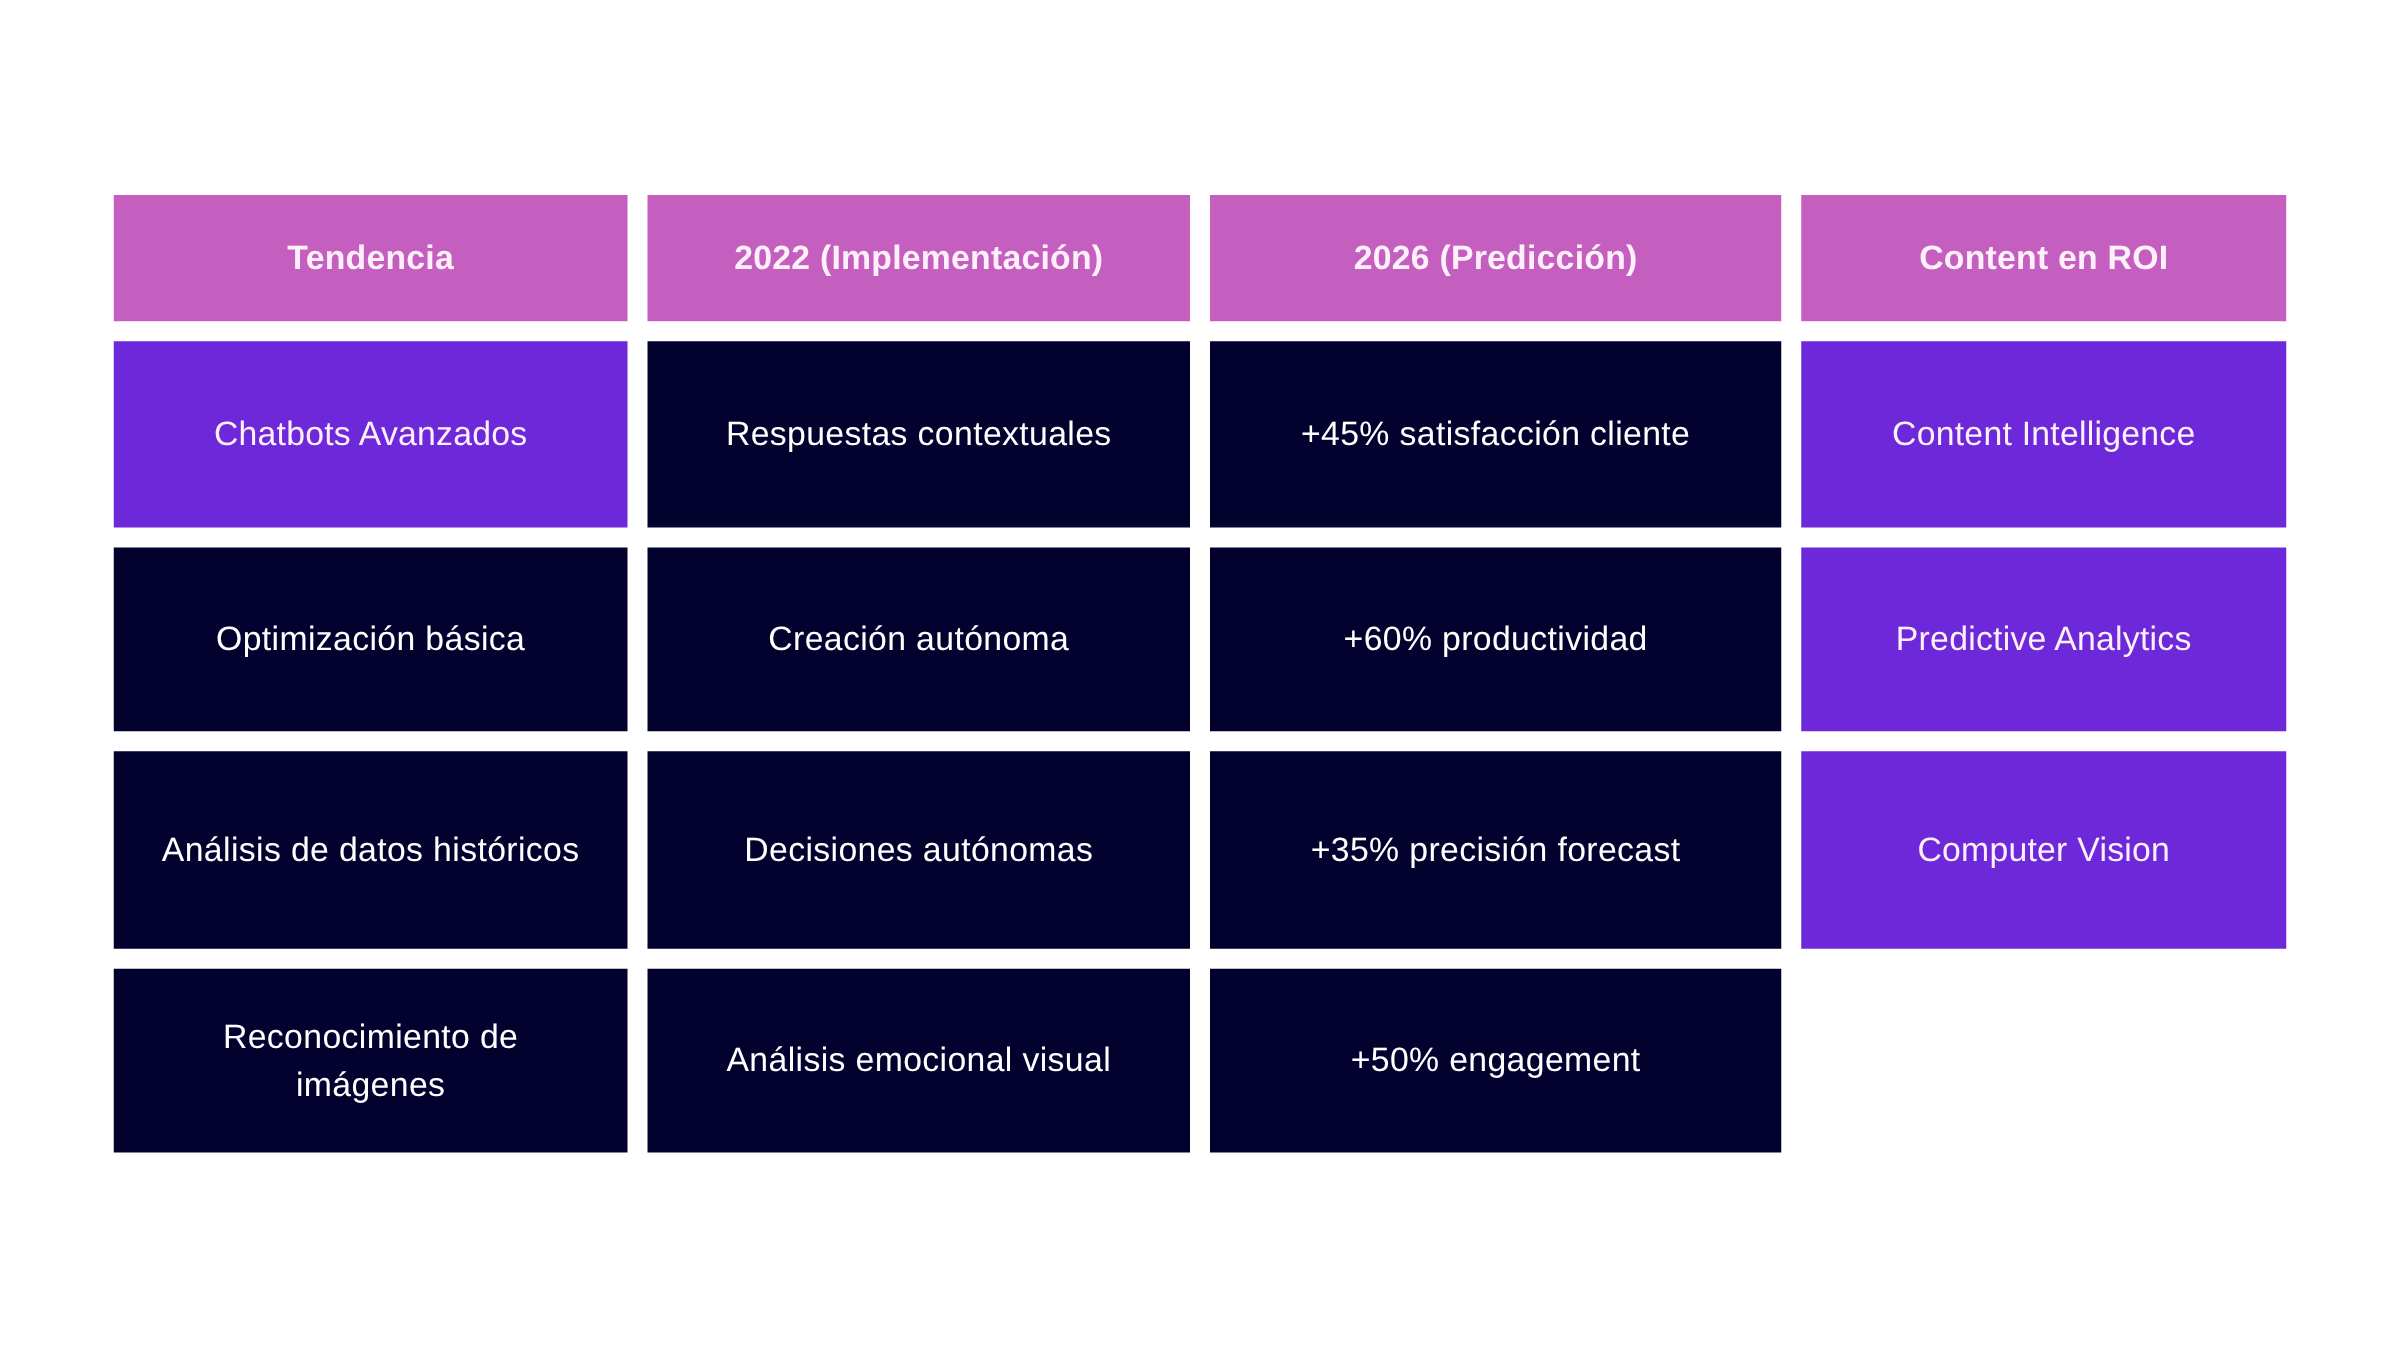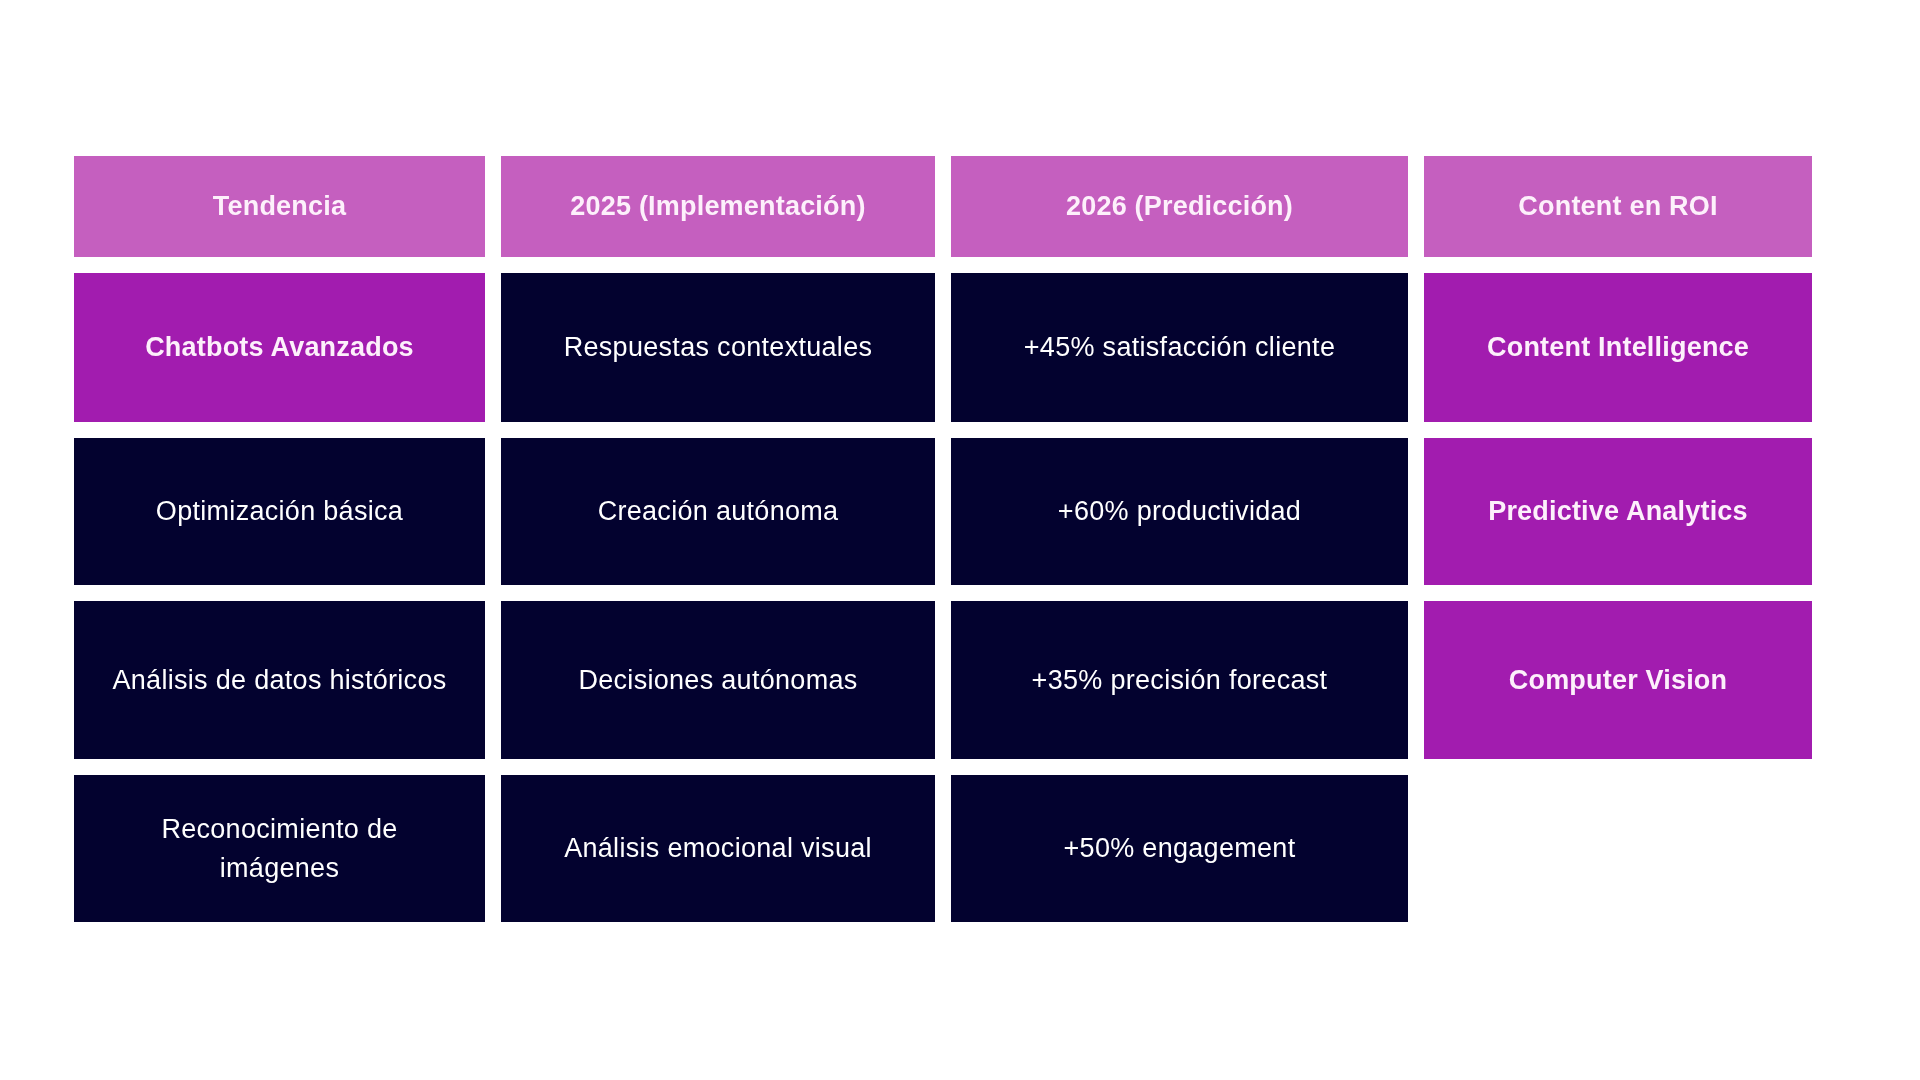--- a/index.html
+++ b/index.html
@@ -9,21 +9,21 @@
       height: 1080px;
       background: #ffffff;
       overflow: hidden;
     }
     body {
       position: relative;
       font-family: "Liberation Sans", "DejaVu Sans", sans-serif;
     }
     .table {
       position: absolute;
-      left: 74px;
+      left: 91px;
       top: 156px;
       display: grid;
       grid-template-columns: 411px 434px 457px 388px;
       grid-template-rows: 101px 149px 147px 158px 147px;
       column-gap: 16px;
       row-gap: 16px;
     }
     .cell {
       display: flex;
       align-items: center;
@@ -34,22 +34,22 @@
       color: #fdf0fb;
       line-height: 39px;
     }
     .cell.head {
       background: #c55fbf;
       font-weight: bold;
       font-size: 27px;
       letter-spacing: 0.2px;
     }
     .cell.rowhead {
-      background: #a21caf;
-      font-weight: bold;
+      background: #6d28d9;
+      font-weight: normal;
       font-size: 27px;
       letter-spacing: 0.2px;
       padding: 0 24px;
     }
     .cell.data {
       background: #03022f;
       color: #ffffff;
       font-size: 27px;
       letter-spacing: 0.3px;
       padding: 18px 18px;
@@ -60,21 +60,21 @@
   </style>
 </head>
 <body>
 
 <div class="table">
 
   <div class="cell head">
     <span>Tendencia</span>
   </div>
   <div class="cell head">
-    <span>2025 (Implementación)</span>
+    <span>2022 (Implementación)</span>
   </div>
   <div class="cell head">
     <span>2026 (Predicción)</span>
   </div>
   <div class="cell head">
     <span>Content en ROI</span>
   </div>
 
   <div class="cell rowhead">
     <span>Chatbots Avanzados</span>

